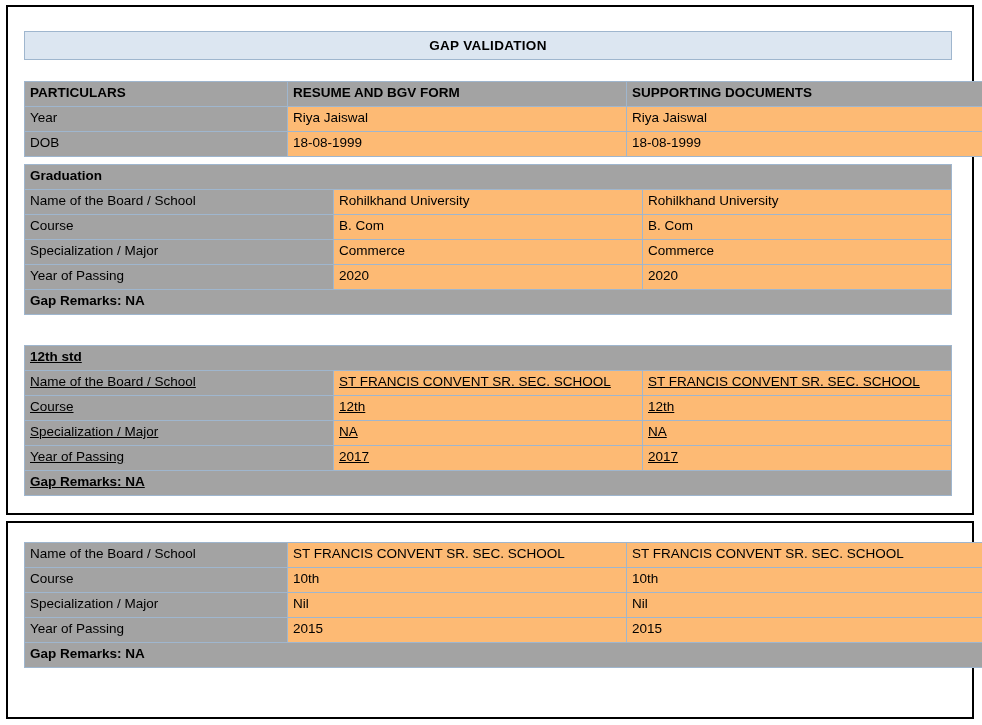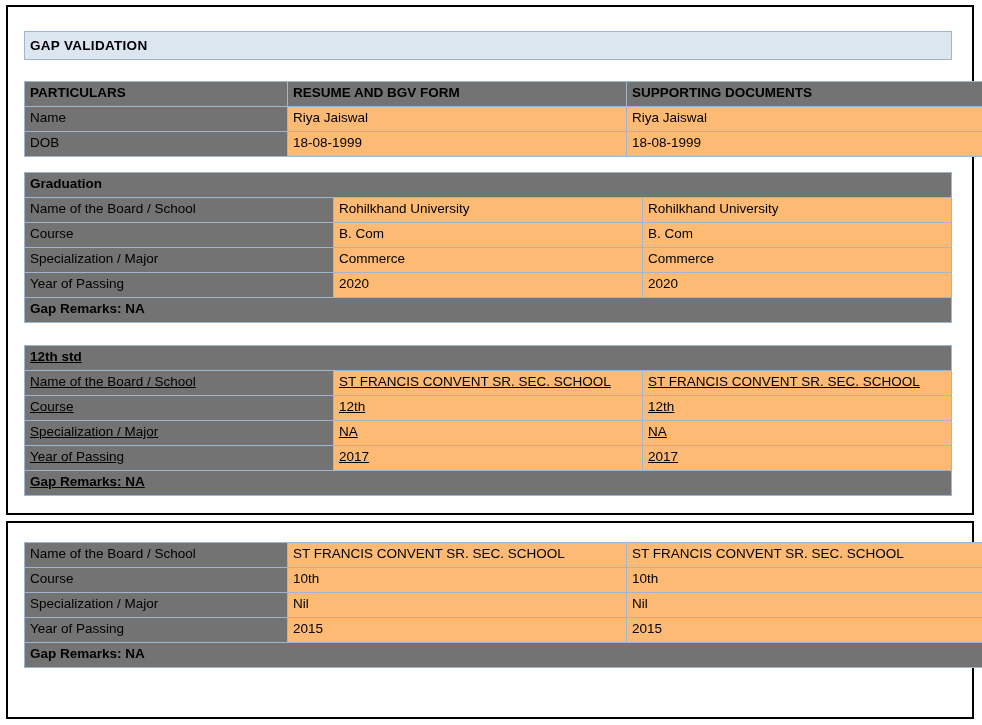--- a/index.html
+++ b/index.html
@@ -54,30 +54,30 @@
     border: 1px solid #9fb6ce;
     padding: 3px 5px 4px 5px;
     vertical-align: top;
     line-height: 1.15;
     height: 17px;
   }
   .col1 { width: 252px; }
   .col2 { width: 328px; margin-left: 14px; }
   .col3 { width: 348px; }
   .shaded {
-    background: #737373;
+    background: #a3a3a3;
   }
   .plain {
     background: #fdba74;
   }
   .bold {
     font-weight: bold;
   }
   .title-bar {
-    text-align: left;
+    text-align: center;
     font-weight: bold;
     letter-spacing: 0.3px;
     background: #dce6f1;
     border: 1px solid #9fb6ce;
     padding: 6px 5px;
     width: 928px;
     box-sizing: border-box;
     font-size: 13.5px;
   }
   .gap-row td {
@@ -103,34 +103,34 @@
 
   <div class="inner" style="top:81px;">
     <table class="block">
       <tbody>
           <tr>
         <td class="col1 shaded bold">PARTICULARS</td>
         <td class="col2 shaded bold">RESUME AND BGV FORM</td>
         <td class="col3 shaded bold">SUPPORTING DOCUMENTS</td>
       </tr>
       <tr>
-        <td class="col1 shaded">Name</td>
+        <td class="col1 shaded">Year</td>
         <td class="col2 plain">Riya Jaiswal</td>
         <td class="col3 plain">Riya Jaiswal</td>
       </tr>
       <tr>
         <td class="col1 shaded">DOB</td>
         <td class="col2 plain">18-08-1999</td>
         <td class="col3 plain">18-08-1999</td>
       </tr>
     </tbody>
       </table>
   </div>
 
-  <div class="inner" style="top:172px;">
+  <div class="inner" style="top:164px;">
     <table class="block">
       <tbody>
           <tr>
         <td class="shaded bold" colspan="3">Graduation</td>
       </tr>
       <tr>
         <td class="col1 shaded">Name of the Board / School</td>
         <td class="col2 plain">Rohilkhand University</td>
         <td class="col3 plain">Rohilkhand University</td>
       </tr>

